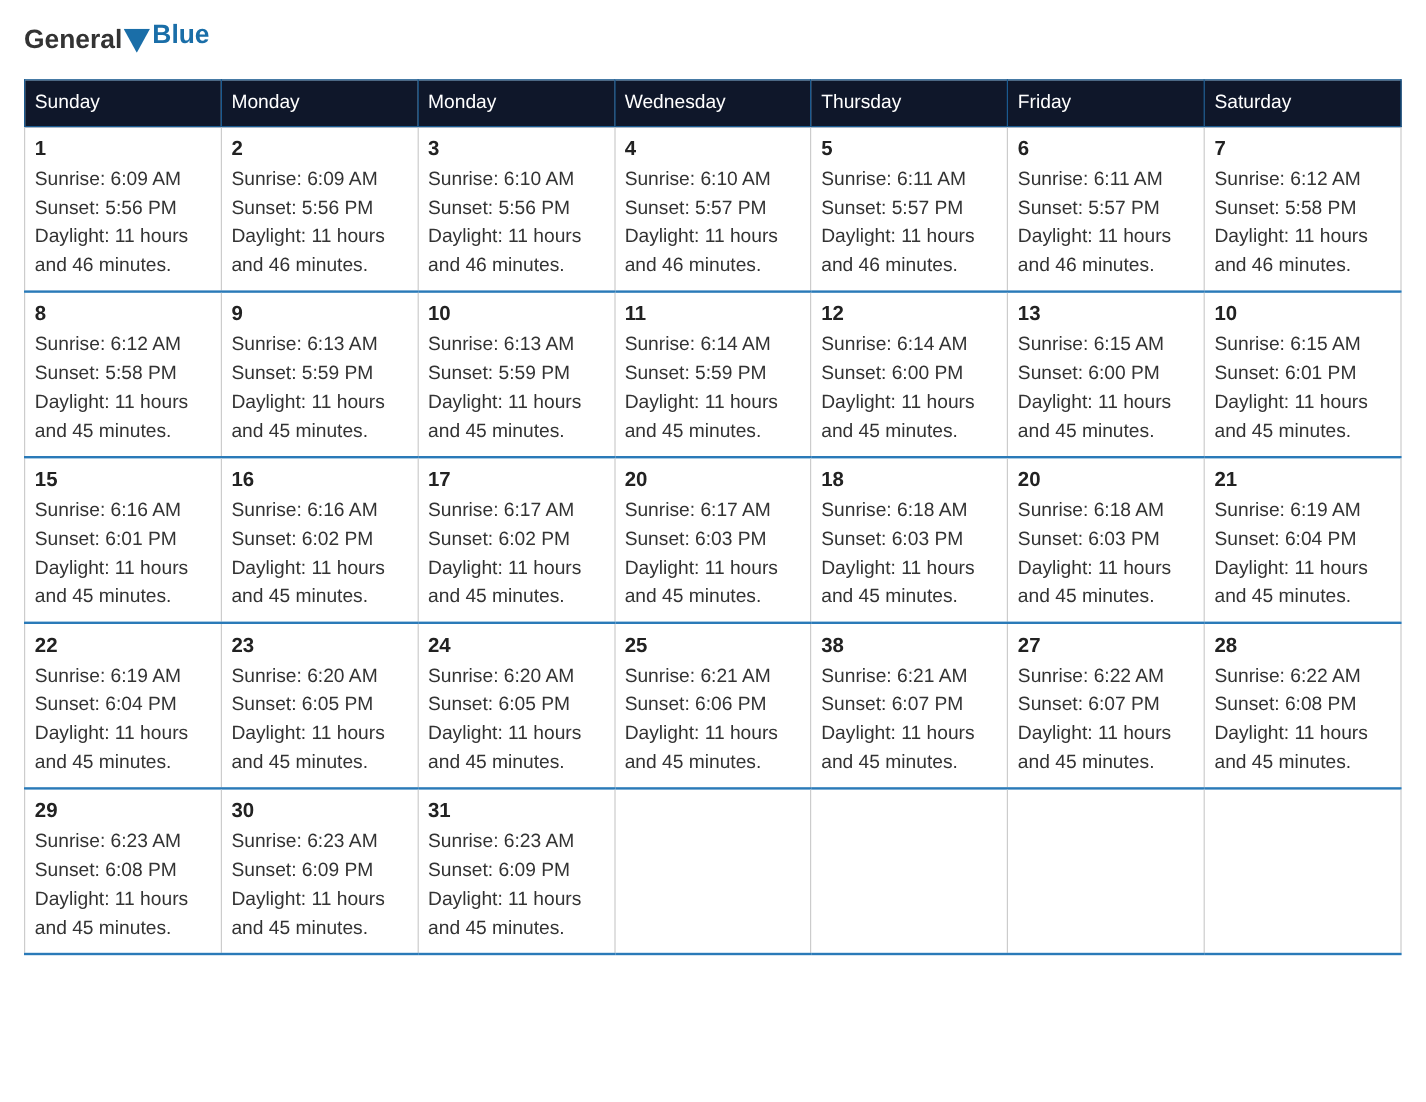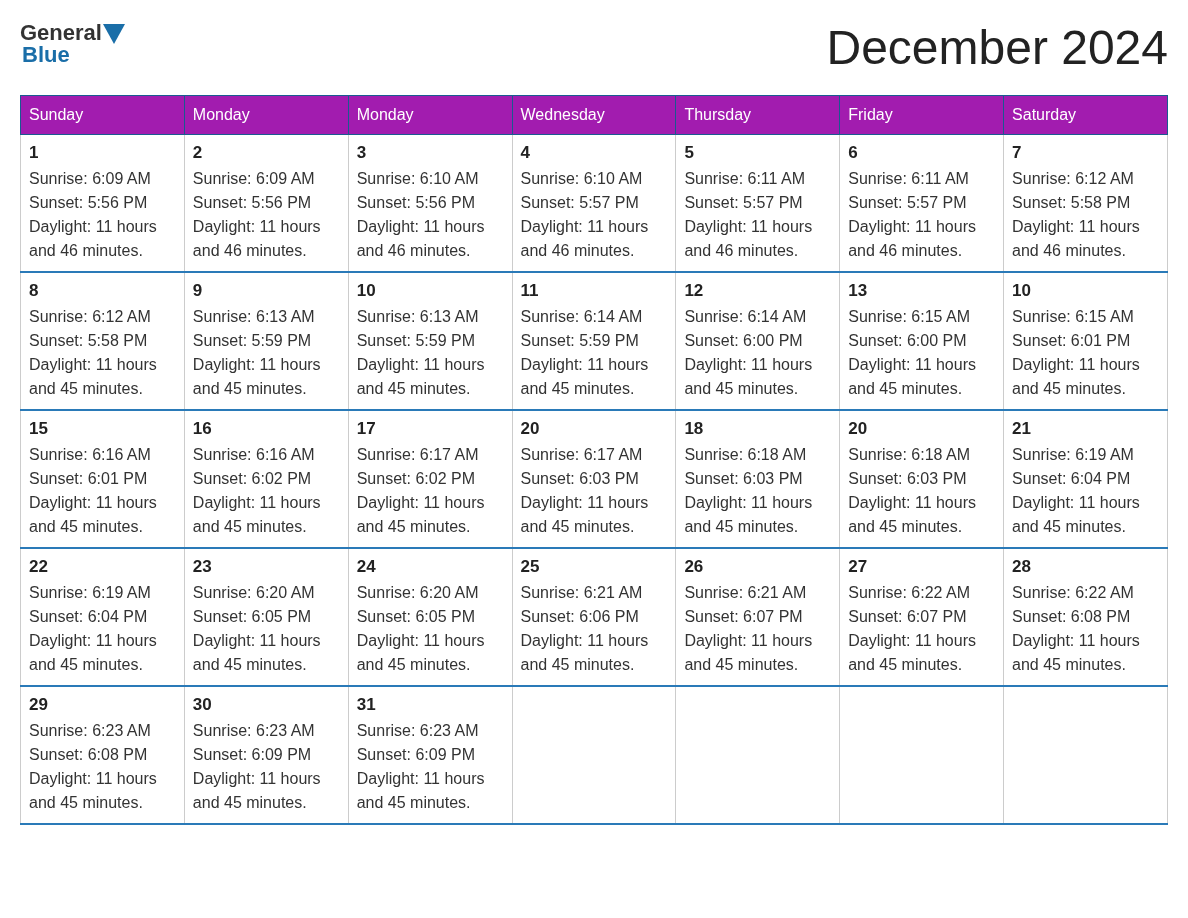--- a/index.html
+++ b/index.html
@@ -27,21 +27,21 @@
     .location {
       font-size: 20px;
       color: #444;
       margin-top: 4px;
     }
     .calendar {
       width: 100%;
       border-collapse: collapse;
     }
     .calendar th {
-      background-color: #a21caf;
+      background-color: #0f172a;
       color: #fff;
       padding: 10px 8px;
       font-size: 16px;
       font-weight: normal;
       text-align: left;
       border: 1px solid #1a5a90;
     }
     .calendar td {
       vertical-align: top;
       padding: 8px;
@@ -62,21 +62,21 @@
     .day-info {
       font-size: 16px;
       line-height: 1.5;
       color: #333;
     }
     .empty-cell {
       background: #fff;
     }
     .logo-wrap {
       display: flex;
-      flex-direction: column;
+      flex-direction: row;
       align-items: flex-start;
     }
     .logo-line1 {
       display: flex;
       align-items: center;
     }
   </style>
 </head>
 <body>
 
@@ -84,21 +84,20 @@
   <div class="logo-wrap">
     <div class="logo-line1">
       <span style="font-size:22px;font-weight:bold;color:#333;">General</span>
       <svg width="22" height="20" viewBox="0 0 22 20" style="margin-left:1px;margin-top:2px;">
         <polygon points="0,0 22,0 11,20" fill="#1a6ea8"></polygon>
       </svg>
     </div>
     <span style="font-size:22px;font-weight:bold;color:#1a6ea8;margin-top:-4px;margin-left:2px;">Blue</span>
   </div>
   <div class="title-section">
-    <div class="month-title">December 2024</div>
   </div>
 </div>
 
 <table class="calendar">
   <thead>
     <tr>
       <th>Sunday</th>
       <th>Monday</th>
       <th>Monday</th>
       <th>Wednesday</th>
@@ -309,21 +308,21 @@
       </td>
         <td>
         <span class="day-number">25</span>
         <div class="day-info">
           Sunrise: 6:21 AM<br>
           Sunset: 6:06 PM<br>
           Daylight: 11 hours and 45 minutes.
         </div>
       </td>
         <td>
-        <span class="day-number">26</span>
+        <span class="day-number">38</span>
         <div class="day-info">
           Sunrise: 6:21 AM<br>
           Sunset: 6:07 PM<br>
           Daylight: 11 hours and 45 minutes.
         </div>
       </td>
         <td>
         <span class="day-number">27</span>
         <div class="day-info">
           Sunrise: 6:22 AM<br>

